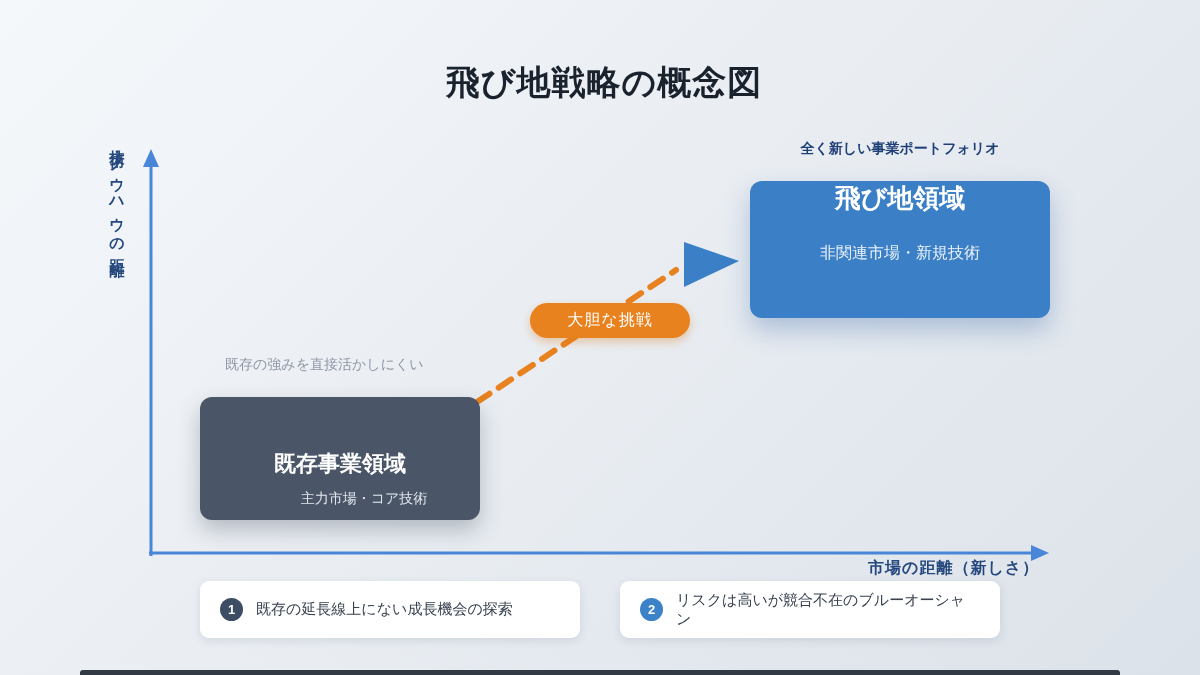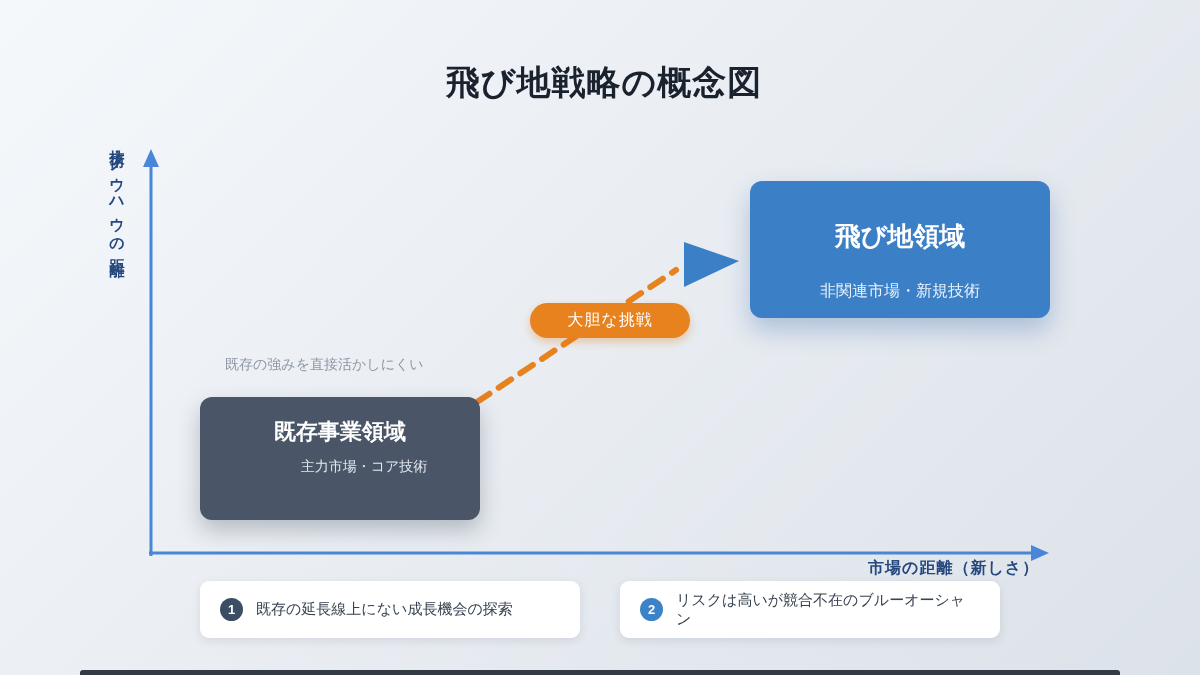--- a/index.html
+++ b/index.html
@@ -11,23 +11,23 @@
 
   svg.layer{position:absolute;left:0;top:0;width:1200px;height:675px;}
 
   .y-label{position:absolute;left:107px;top:138px;writing-mode:vertical-rl;text-orientation:upright;font-weight:bold;font-size:15px;color:#24477e;letter-spacing:3px;}
   .x-label{position:absolute;left:868px;top:558px;font-weight:bold;font-size:16px;color:#24477e;letter-spacing:1px;}
 
   .box{position:absolute;border-radius:12px;text-align:center;color:#fff;box-sizing:border-box;}
   .box-existing{left:200px;top:397px;width:280px;height:123px;background:#4a5568;box-shadow:0 10px 22px rgba(40,50,70,.28);}
   .box-enclave{left:750px;top:181px;width:300px;height:137px;background:#3b7fc6;box-shadow:0 12px 26px rgba(40,90,160,.30);}
   .box-title{font-weight:bold;}
-  .box-existing .box-title{font-size:22px;padding-top:20px;}
+  .box-existing .box-title{font-size:22px;padding-top:52px;}
   .box-existing .box-sub{font-size:14px;margin-top:11px;color:#e3e8ef;margin-left:48px;}
-  .box-enclave .box-title{font-size:26px;padding-top:38px;}
+  .box-enclave .box-title{font-size:26px;}
   .box-enclave .box-sub{font-size:16px;margin-top:27px;color:#eaf2fb;}
 
   .caption{position:absolute;left:750px;top:140px;width:300px;text-align:center;font-size:14px;font-weight:bold;color:#1f3f78;}
   .note{position:absolute;left:225px;top:356px;font-size:14px;color:#8e97a5;}
 
   .pill{position:absolute;left:530px;top:303px;width:160px;height:35px;background:#e8821f;border-radius:18px;color:#fff;font-weight:normal;font-size:16px;display:flex;align-items:center;justify-content:center;letter-spacing:1px;box-shadow:0 4px 10px rgba(220,120,20,.35);}
 
   .card{position:absolute;top:581px;height:57px;background:#fff;border-radius:9px;box-shadow:0 3px 10px rgba(60,70,90,.13);display:flex;align-items:center;padding:0 20px;box-sizing:border-box;}
   .card1{left:200px;width:380px;}
   .card2{left:620px;width:380px;}
@@ -60,20 +60,21 @@
   <div class="y-label">技術・ノウハウの距離</div>
   <div class="x-label">市場の距離（新しさ）</div>
 
   <div class="note">既存の強みを直接活かしにくい</div>
 
   <div class="box box-existing">
     <div class="box-title">既存事業領域</div>
     <div class="box-sub">主力市場・コア技術</div>
   </div>
 
+  <div class="caption">全く新しい事業ポートフォリオ</div>
 
   <div class="box box-enclave">
     <div class="box-title">飛び地領域</div>
     <div class="box-sub">非関連市場・新規技術</div>
   </div>
 
   <div class="pill">大胆な挑戦</div>
 
   <div class="card card1">
     <div class="badge badge1">1</div>

